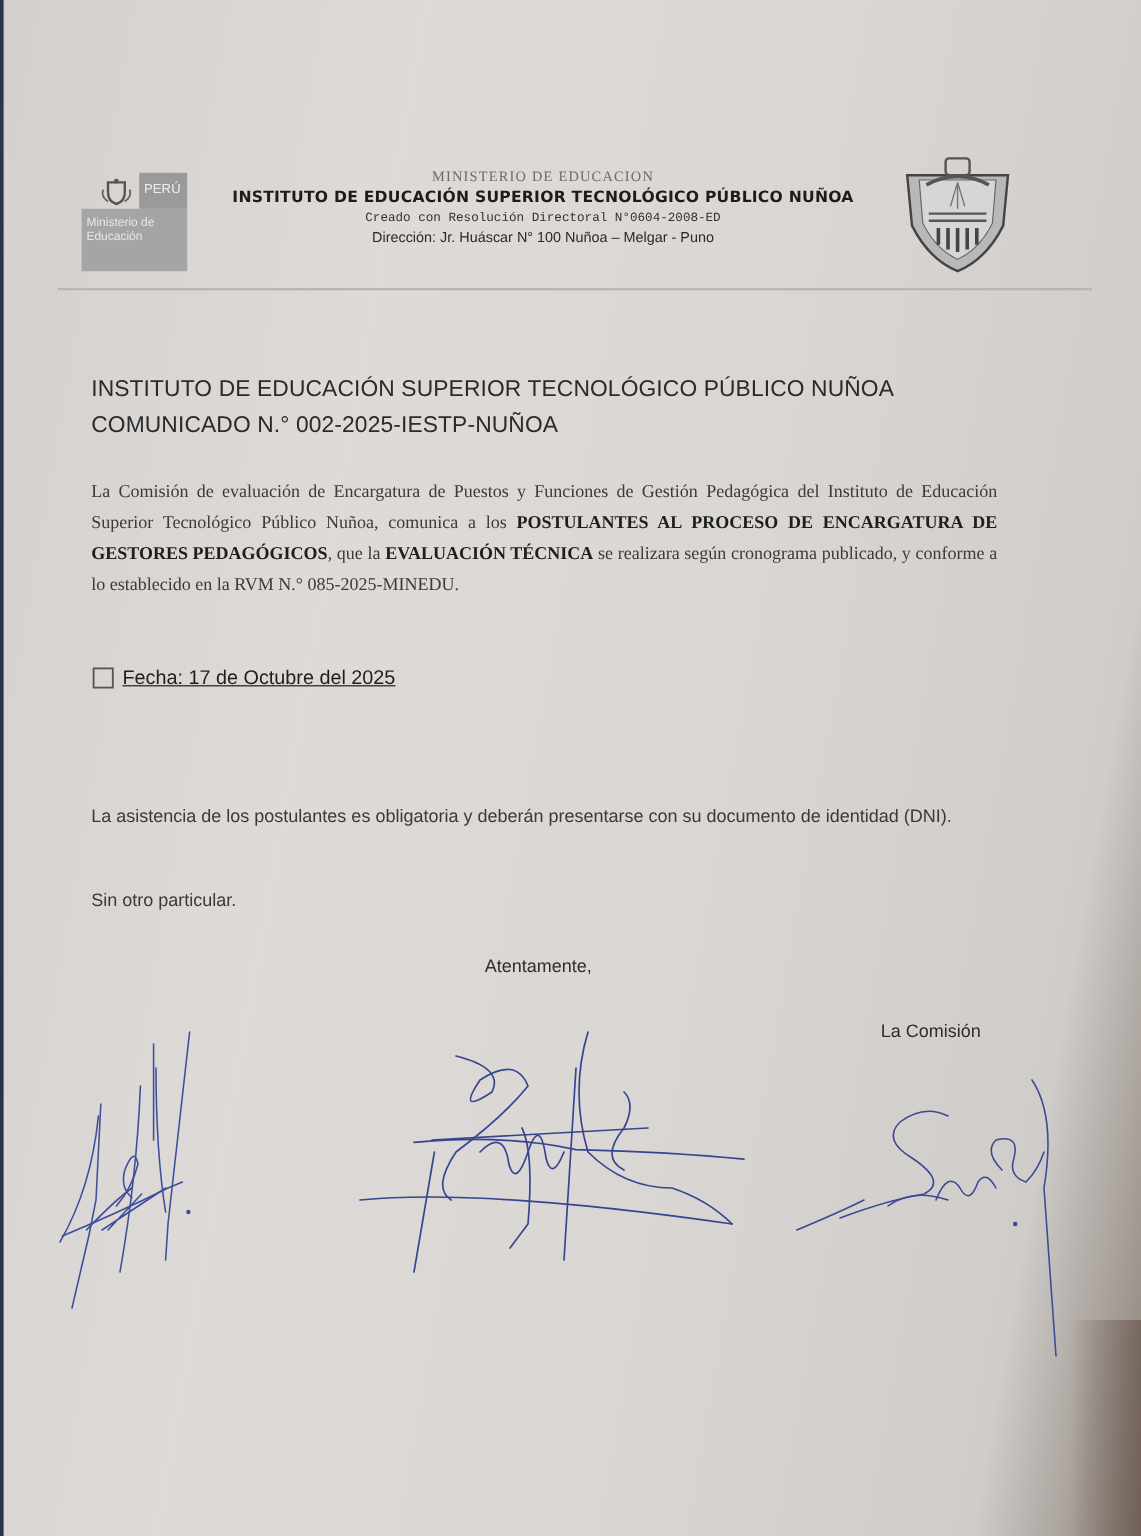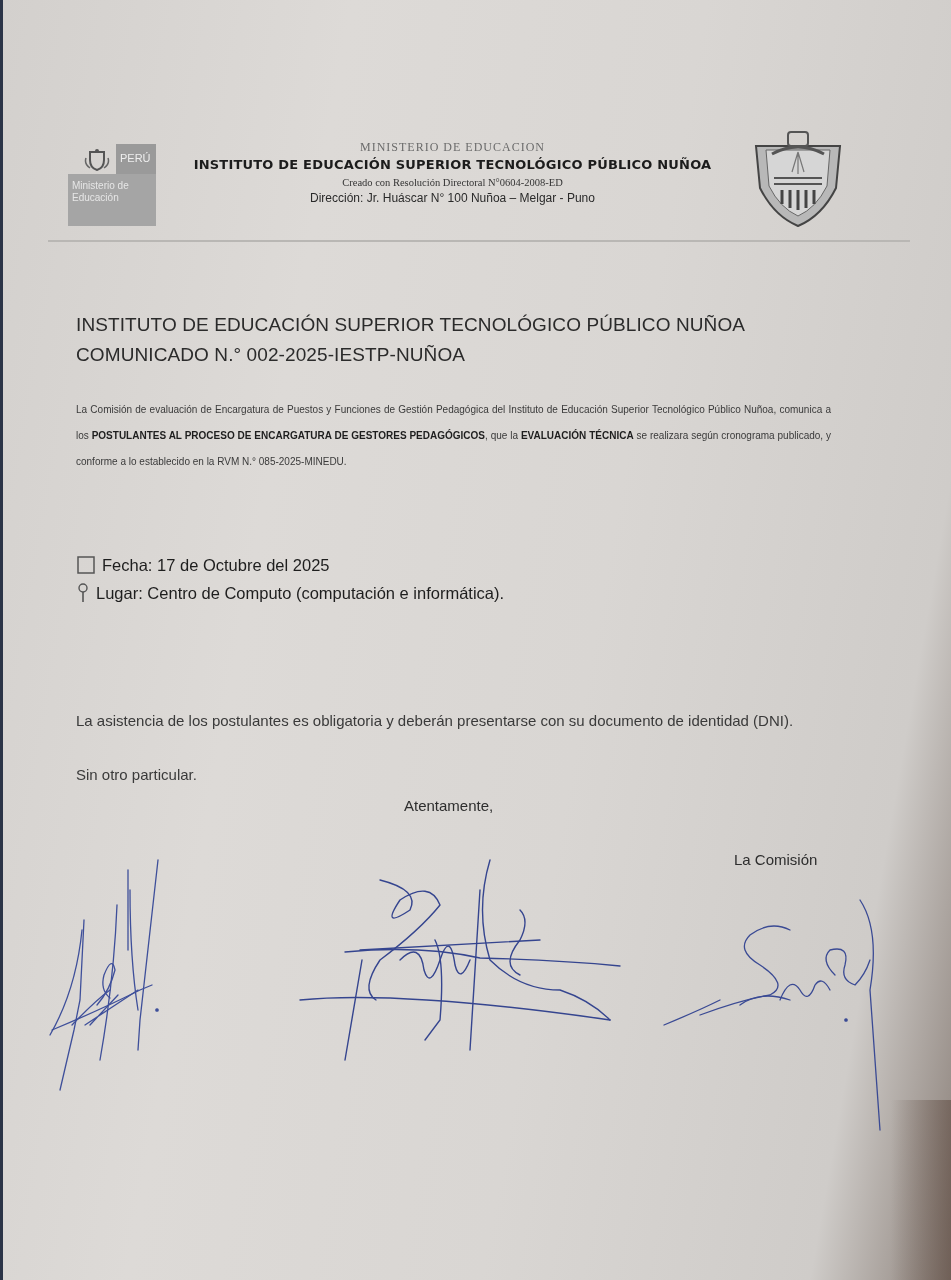--- a/index.html
+++ b/index.html
@@ -19,36 +19,36 @@
   .logo-minedu .top { position:absolute; left:48px; top:8px; width:40px; height:30px; background:#9a9a9a; }
   .logo-minedu .bottom { position:absolute; left:0; top:38px; width:88px; height:52px; background:#a5a5a5; }
   .logo-minedu .peru { position:absolute; left:52px; top:16px; color:#eee; font-size:11px; font-family:"Liberation Sans", sans-serif; }
   .logo-minedu .crest { position:absolute; left:16px; top:12px; width:26px; height:24px; }
   .logo-minedu .minname { position:absolute; left:4px; top:44px; width:80px; text-align:left; color:#e6e6e6; font-size:10px; line-height:12px; font-family:"Liberation Sans", sans-serif; }
 
   .hdr { position:absolute; left:180px; top:140px; width:545px; text-align:center; font-family:"Liberation Serif", serif; }
   .hdr .l1 { font-size:12px; letter-spacing:1px; color:#6b6b6b; line-height:15px; }
   .hdr .l2 { font-size:12.5px; letter-spacing:1px; color:#8d8d8d; line-height:17px; font-weight:bold; }
   .hdr .l3 { font-size:13px; font-weight:bold; color:#1c1c1c; line-height:20px; letter-spacing:0.2px; font-family:"DejaVu Sans", sans-serif; }
-  .hdr .l4 { font-size:10.5px; color:#333; line-height:15px; font-family:Liberation Serif, serif; }
+  .hdr .l4 { font-size:10.5px; color:#333; line-height:15px; font-family:Liberation Mono, monospace; }
   .hdr .l5 { font-size:12px; color:#2a2a2a; line-height:17px; font-family:"Liberation Sans", sans-serif; }
 
   .crest-right { position:absolute; left:752px; top:128px; width:92px; height:100px; }
   .hdr-rule { position:absolute; left:48px; top:240px; width:862px; height:2px; background:#b9b7b4; }
 
   
   .content { position:absolute; left:76px; width:755px; }
   .title { top:310px; font-family:"Liberation Sans", sans-serif; font-size:19px; line-height:30px; color:#2b2b2b; letter-spacing:0.1px; }
-  .para { top:397px; font-family:Liberation Sans, sans-serif; font-size:10px; line-height:26px; color:#3a3a3a; text-align:justify; }
+  .para { top:397px; font-family:Liberation Serif, serif; font-size:15px; line-height:26px; color:#3a3a3a; text-align:justify; }
   .para b { color:#1e1e1e; }
-  .details { top:551px; font-family:"Liberation Sans", sans-serif; font-size:16.5px; line-height:28px; color:#1e1e1e; }
+  .details { top:551px; font-family:"Liberation Sans", sans-serif; font-size:16.5px; line-height:28px; color:#1e1e1e;text-decoration:underline; }
   .details .row { display:flex; align-items:center; gap:6px; }
   .details svg { flex:none; }
-  .para2 { top:669px; font-family:"Liberation Sans", sans-serif; font-size:15px; line-height:24px; color:#3a3a3a; text-align:justify;margin-top:40px; }
-  .closing { top:766px; font-family:"Liberation Sans", sans-serif; font-size:15px; color:#3a3a3a; }
+  .para2 { top:669px; font-family:"Liberation Sans", sans-serif; font-size:15px; line-height:24px; color:#3a3a3a; text-align:justify; }
+  .closing { top:742px; font-family:"Liberation Sans", sans-serif; font-size:15px; color:#3a3a3a; }
   .regards { position:absolute; left:404px; top:797px; font-family:"Liberation Sans", sans-serif; font-size:15px; color:#2e2e2e; }
   .commission { position:absolute; left:734px; top:825px; font-family:"Liberation Sans", sans-serif; font-size:15px; color:#2e2e2e;margin-top:26px; }
 
   .signatures { position:absolute; left:0; top:840px; width:951px; height:300px; }
 </style>
 </head>
 <body>
 
 <div class="edge-left"></div>
 <div class="shade-right"></div>
@@ -91,27 +91,20 @@
 
 <div class="content para"><span>La Comisión de evaluación de Encargatura de Puestos y Funciones de Gestión Pedagógica del Instituto de Educación Superior Tecnológico Público Nuñoa, comunica a los </span><b>POSTULANTES AL PROCESO DE ENCARGATURA DE GESTORES PEDAGÓGICOS</b><span>, que la </span><b>EVALUACIÓN TÉCNICA</b><span> se realizara según cronograma publicado, y conforme a lo establecido en la RVM N.° 085-2025-MINEDU.</span></div>
 
 <div class="content details">
   <div class="row">
     <svg width="20" height="20" viewBox="0 0 20 20">
       <rect x="2" y="2" width="16" height="16" fill="none" stroke="#555" stroke-width="1.5"></rect>
     </svg>
     <span>Fecha: 17 de Octubre del 2025</span>
   </div>
-  <div class="row">
-    <svg width="14" height="20" viewBox="0 0 14 20">
-      <circle cx="7" cy="5" r="4" fill="none" stroke="#555" stroke-width="1.4"></circle>
-      <path d="M7 9 v10" stroke="#555" stroke-width="1.6"></path>
-    </svg>
-    <span>Lugar: Centro de Computo (computación e informática).</span>
-  </div>
 </div>
 
 <div class="content para2">La asistencia de los postulantes es obligatoria y deberán presentarse con su documento de identidad (DNI).</div>
 
 <div class="content closing">Sin otro particular.</div>
 
 <div class="regards">Atentamente,</div>
 <div class="commission">La Comisión</div>
 
 <svg class="signatures" viewBox="0 840 951 300">

